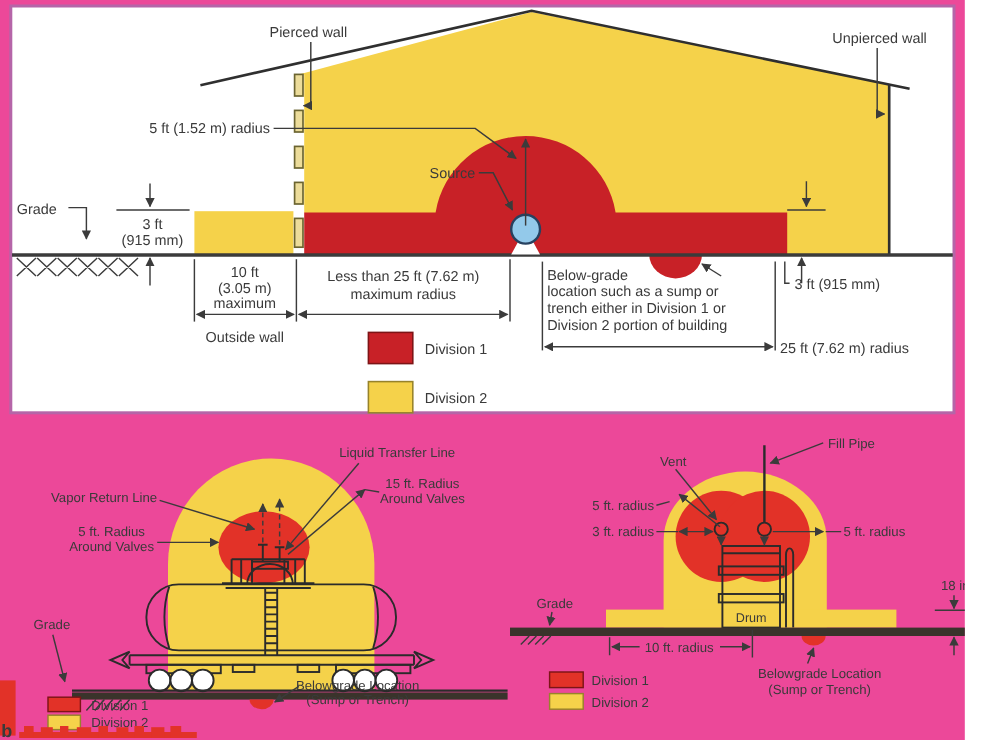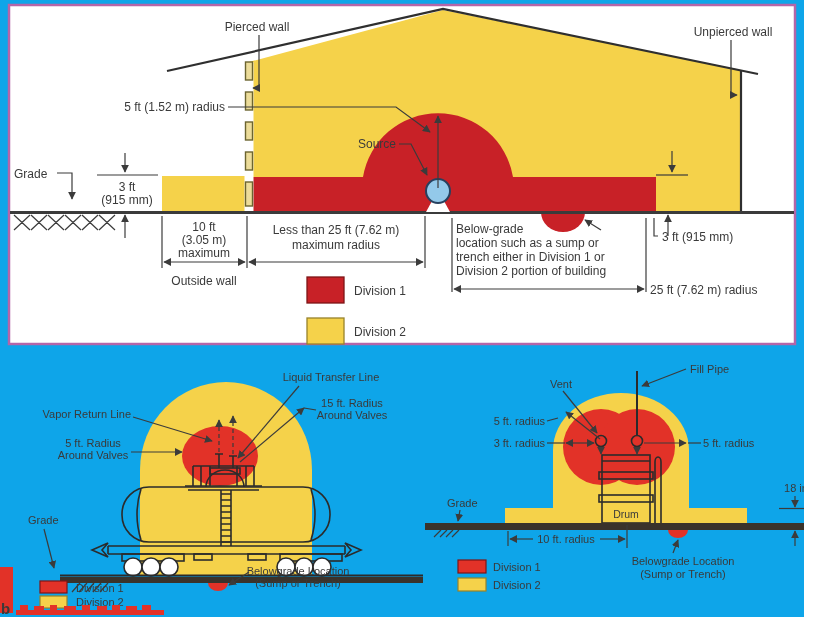--- a/index.html
+++ b/index.html
@@ -1,16 +1,16 @@
 <!DOCTYPE html>
 <html><head>
 <meta charset="utf-8">
 <style>
   html,body{margin:0;padding:0;background:#fff;}
-  #stage{position:relative;width:804px;height:617px;background:#0ea5e9;overflow:hidden;
+  #stage{position:relative;width:804px;height:617px;background:#ec4899;overflow:hidden;
          font-family:"Liberation Sans","DejaVu Sans",sans-serif;}
   svg text{font-family:"Liberation Sans","DejaVu Sans",sans-serif;fill:#3a3a3a;}
   .t12{font-size:12px;}
   .t11{font-size:11px;}
   .t10{font-size:10.5px;}
   .mid{text-anchor:middle;}
   .end{text-anchor:end;}
   .ln{stroke:#3b3b3b;stroke-width:1.2;fill:none;}
   .ln2{stroke:#2b2b2b;stroke-width:1.6;fill:none;}
   .roof{stroke:#2f2f2f;stroke-width:2.2;fill:none;}

